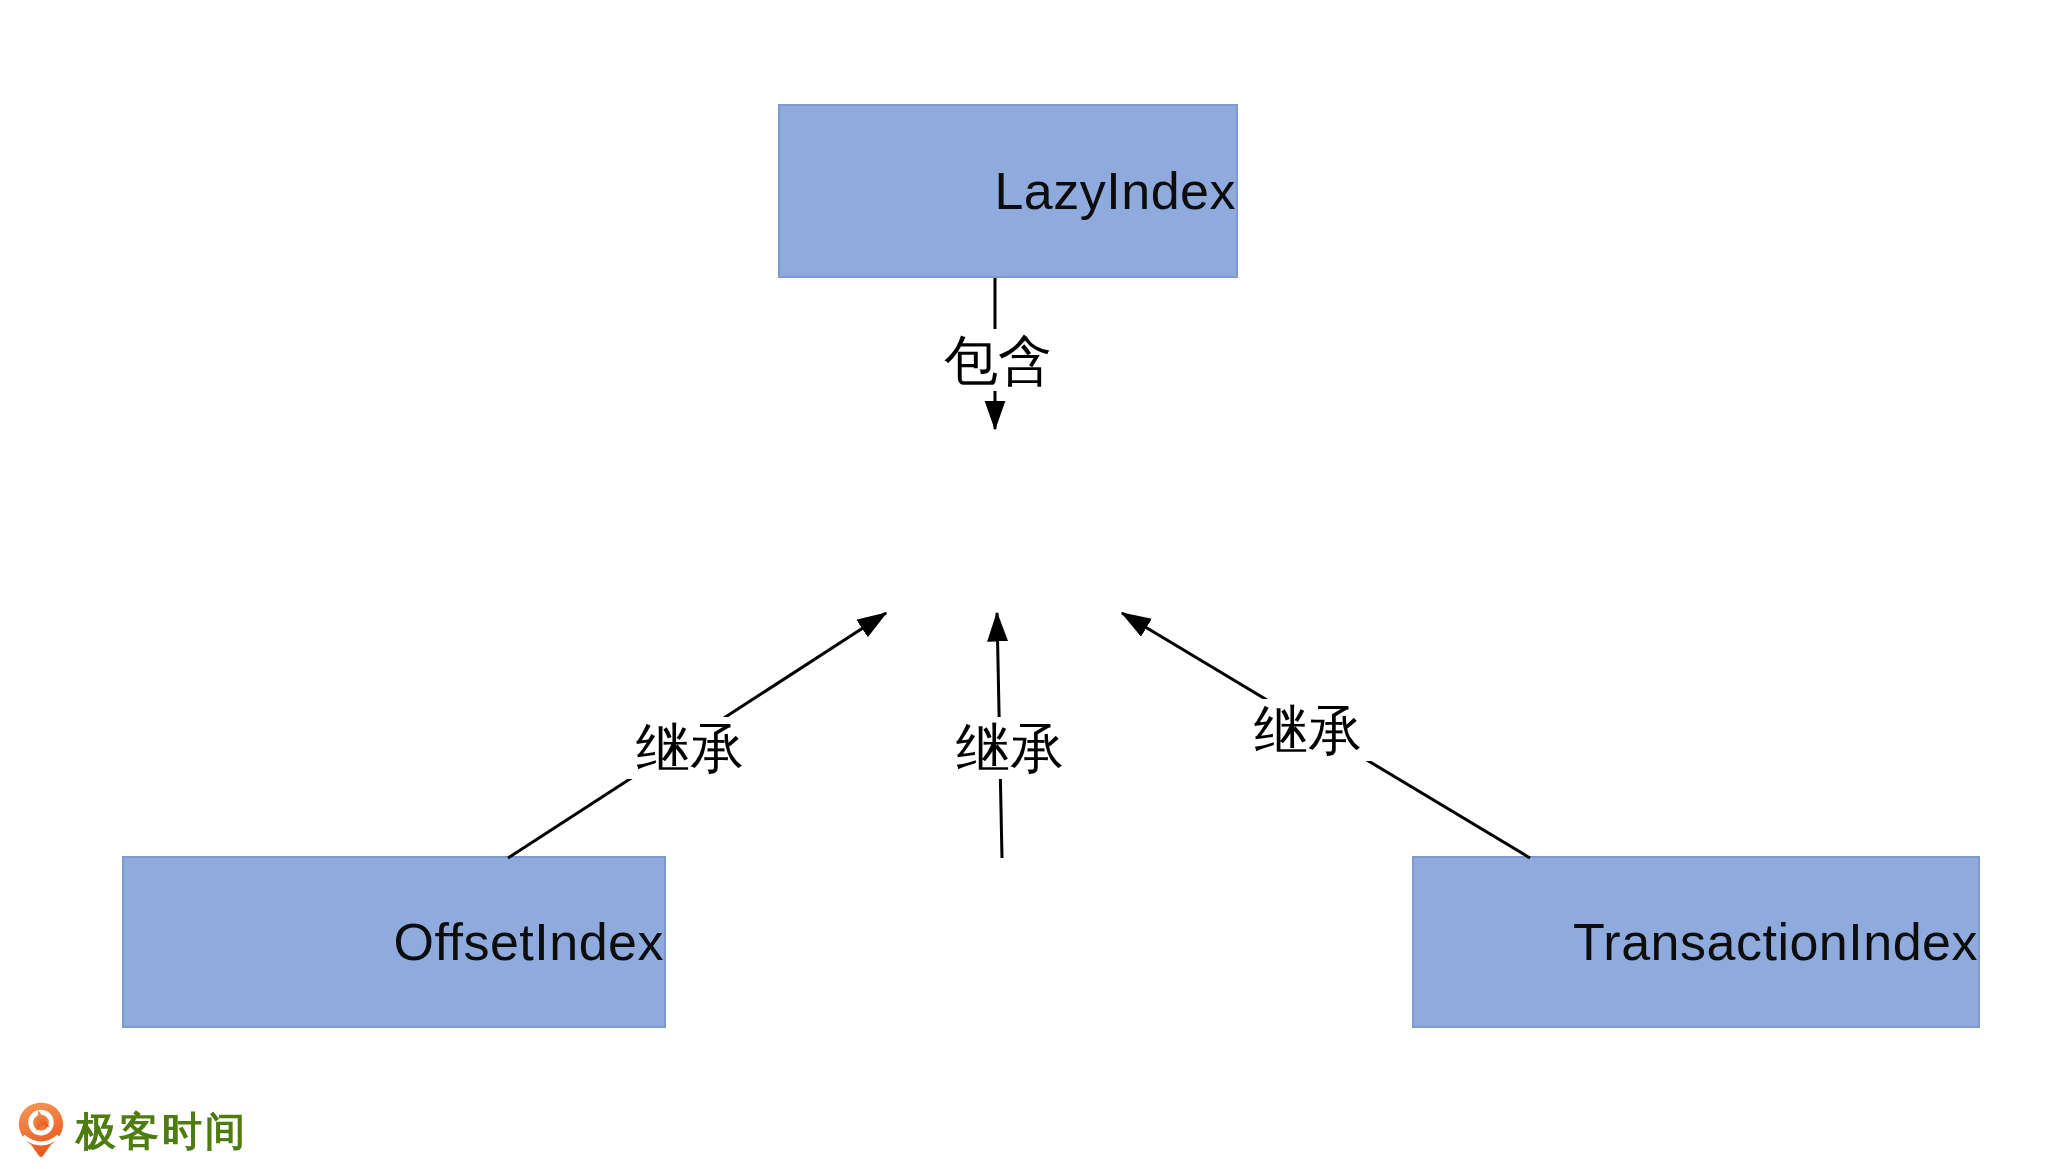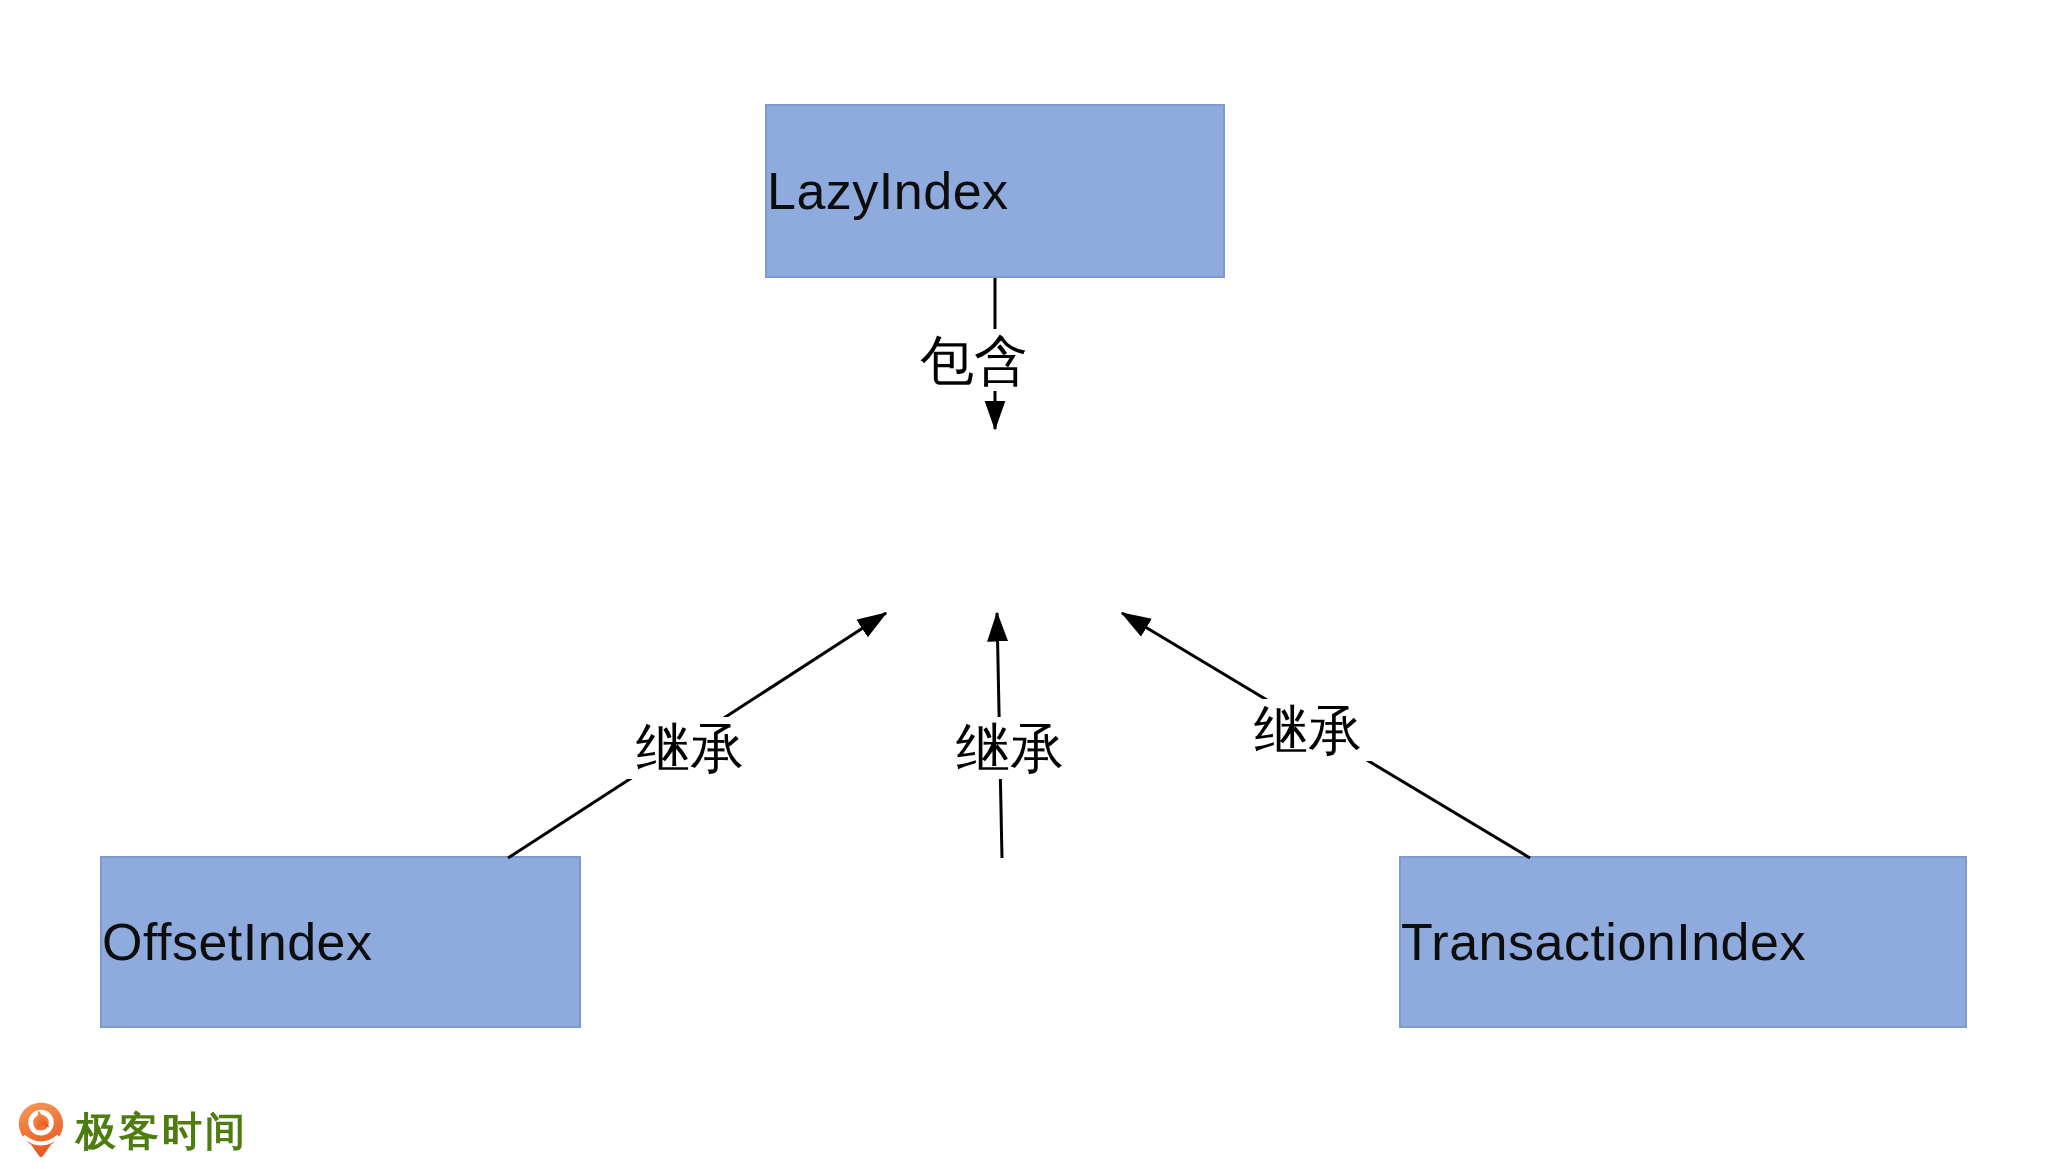--- a/index.html
+++ b/index.html
@@ -11,48 +11,49 @@
     overflow: hidden;
     font-family: "Liberation Sans", "DejaVu Sans", sans-serif;
   }
   .node {
     position: absolute;
     box-sizing: border-box;
     background: #8FAADC;
     border: 2px solid #7E99CE;
     display: flex;
     align-items: center;
-    justify-content: flex-start;
+    justify-content: flex-end;
     font-size: 52px;
     color: #0d0d0d;
     letter-spacing: 0.5px;
+    margin-left: 13px;
   }
   .node-lazy        { left: 765px;  top: 104px; width: 460px; height: 174px; }
   .node-abstract    { left: 768px;  top: 434px; width: 460px; height: 176px; }
-  .node-offset      { left: 100px;  top: 856px; width: 481px; height: 172px; }
+  .node-offset      { left: 109px;  top: 856px; width: 544px; height: 172px; }
   .node-time        { left: 680px;  top: 856px; width: 645px; height: 172px; }
   .node-transaction { left: 1399px; top: 856px; width: 568px; height: 172px; }
   svg.arrows {
     position: absolute;
     left: 0; top: 0;
     width: 2069px; height: 1169px;
     pointer-events: none;
   }
   svg.arrows line { stroke: #000000; stroke-width: 3; }
   .edge-label {
     position: absolute;
     transform: translate(-50%, -50%);
     background: #ffffff;
     padding: 4px 10px;
     font-size: 54px;
     line-height: 1;
     color: #000000;
     white-space: nowrap;
   }
-  .edge-label-contains    { left: 974px;  top: 360px; }
+  .edge-label-contains    { left: 998px;  top: 360px; }
   .edge-label-inherit-l   { left: 690px;  top: 748px; }
   .edge-label-inherit-m   { left: 1010px; top: 748px; }
   .edge-label-inherit-r   { left: 1308px; top: 730px; }
   .logo {
     position: absolute;
     left: 18px;
     top: 1102px;
     display: flex;
     align-items: center;
     gap: 12px;

